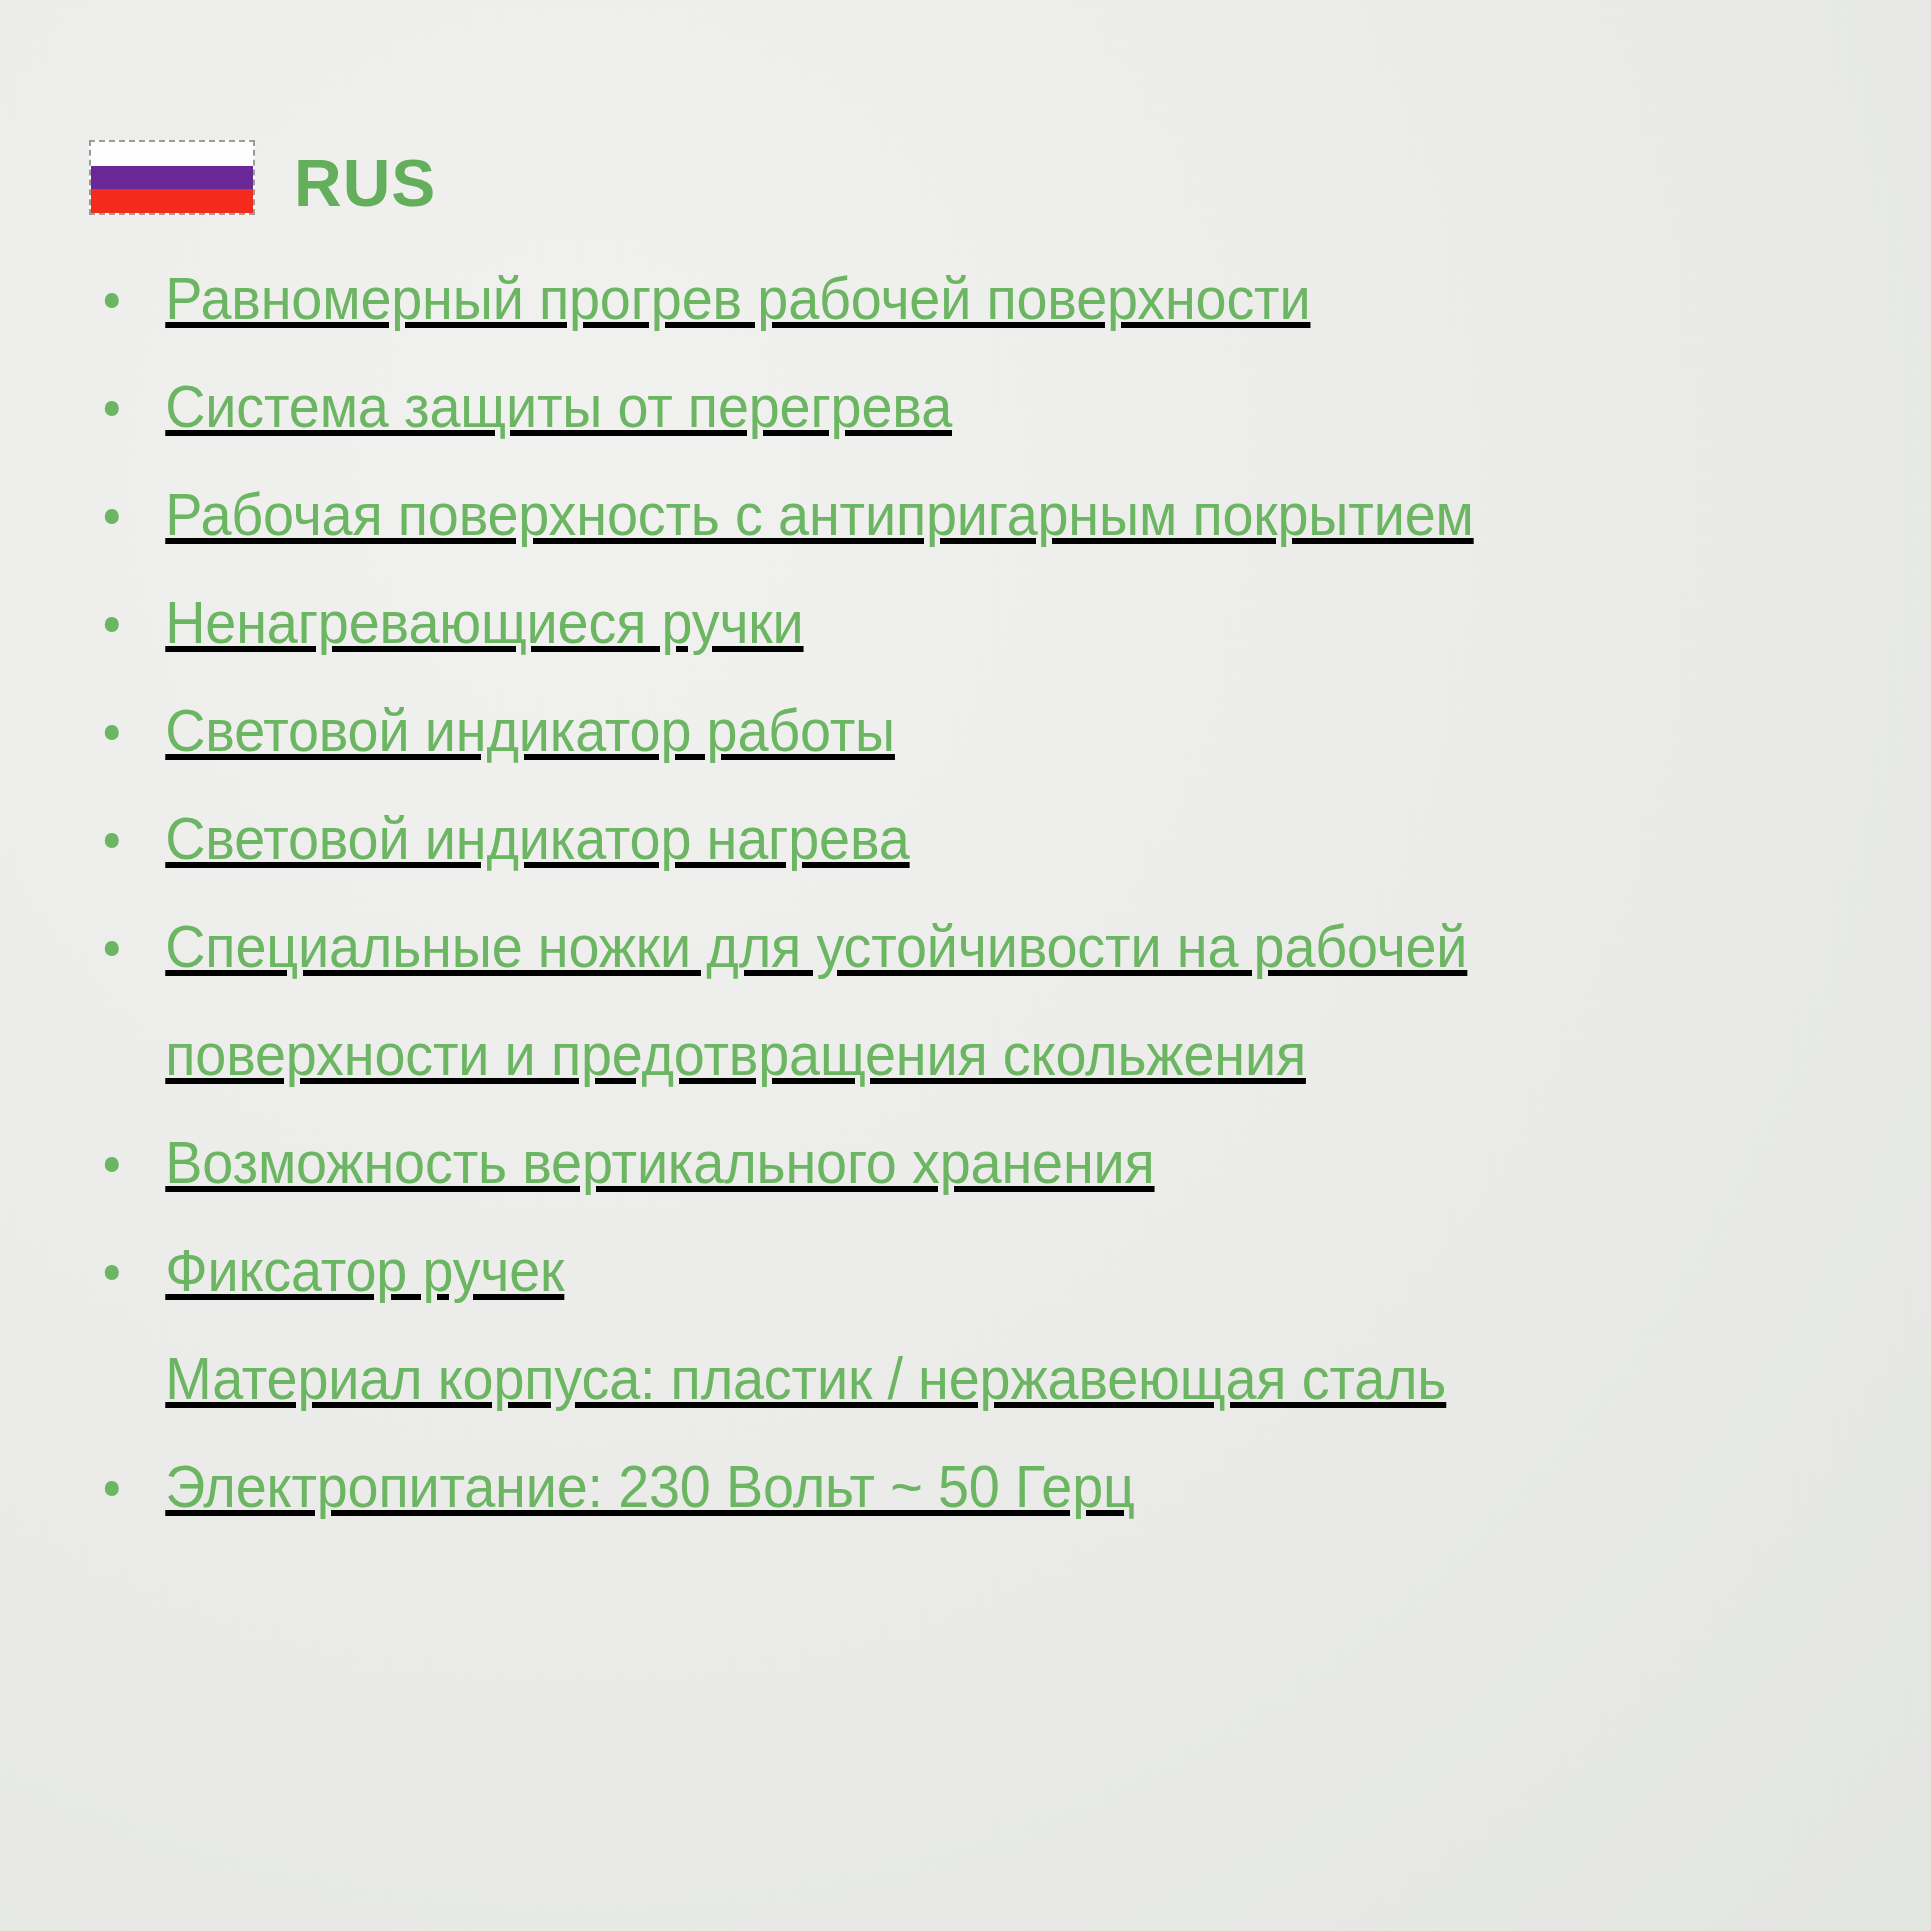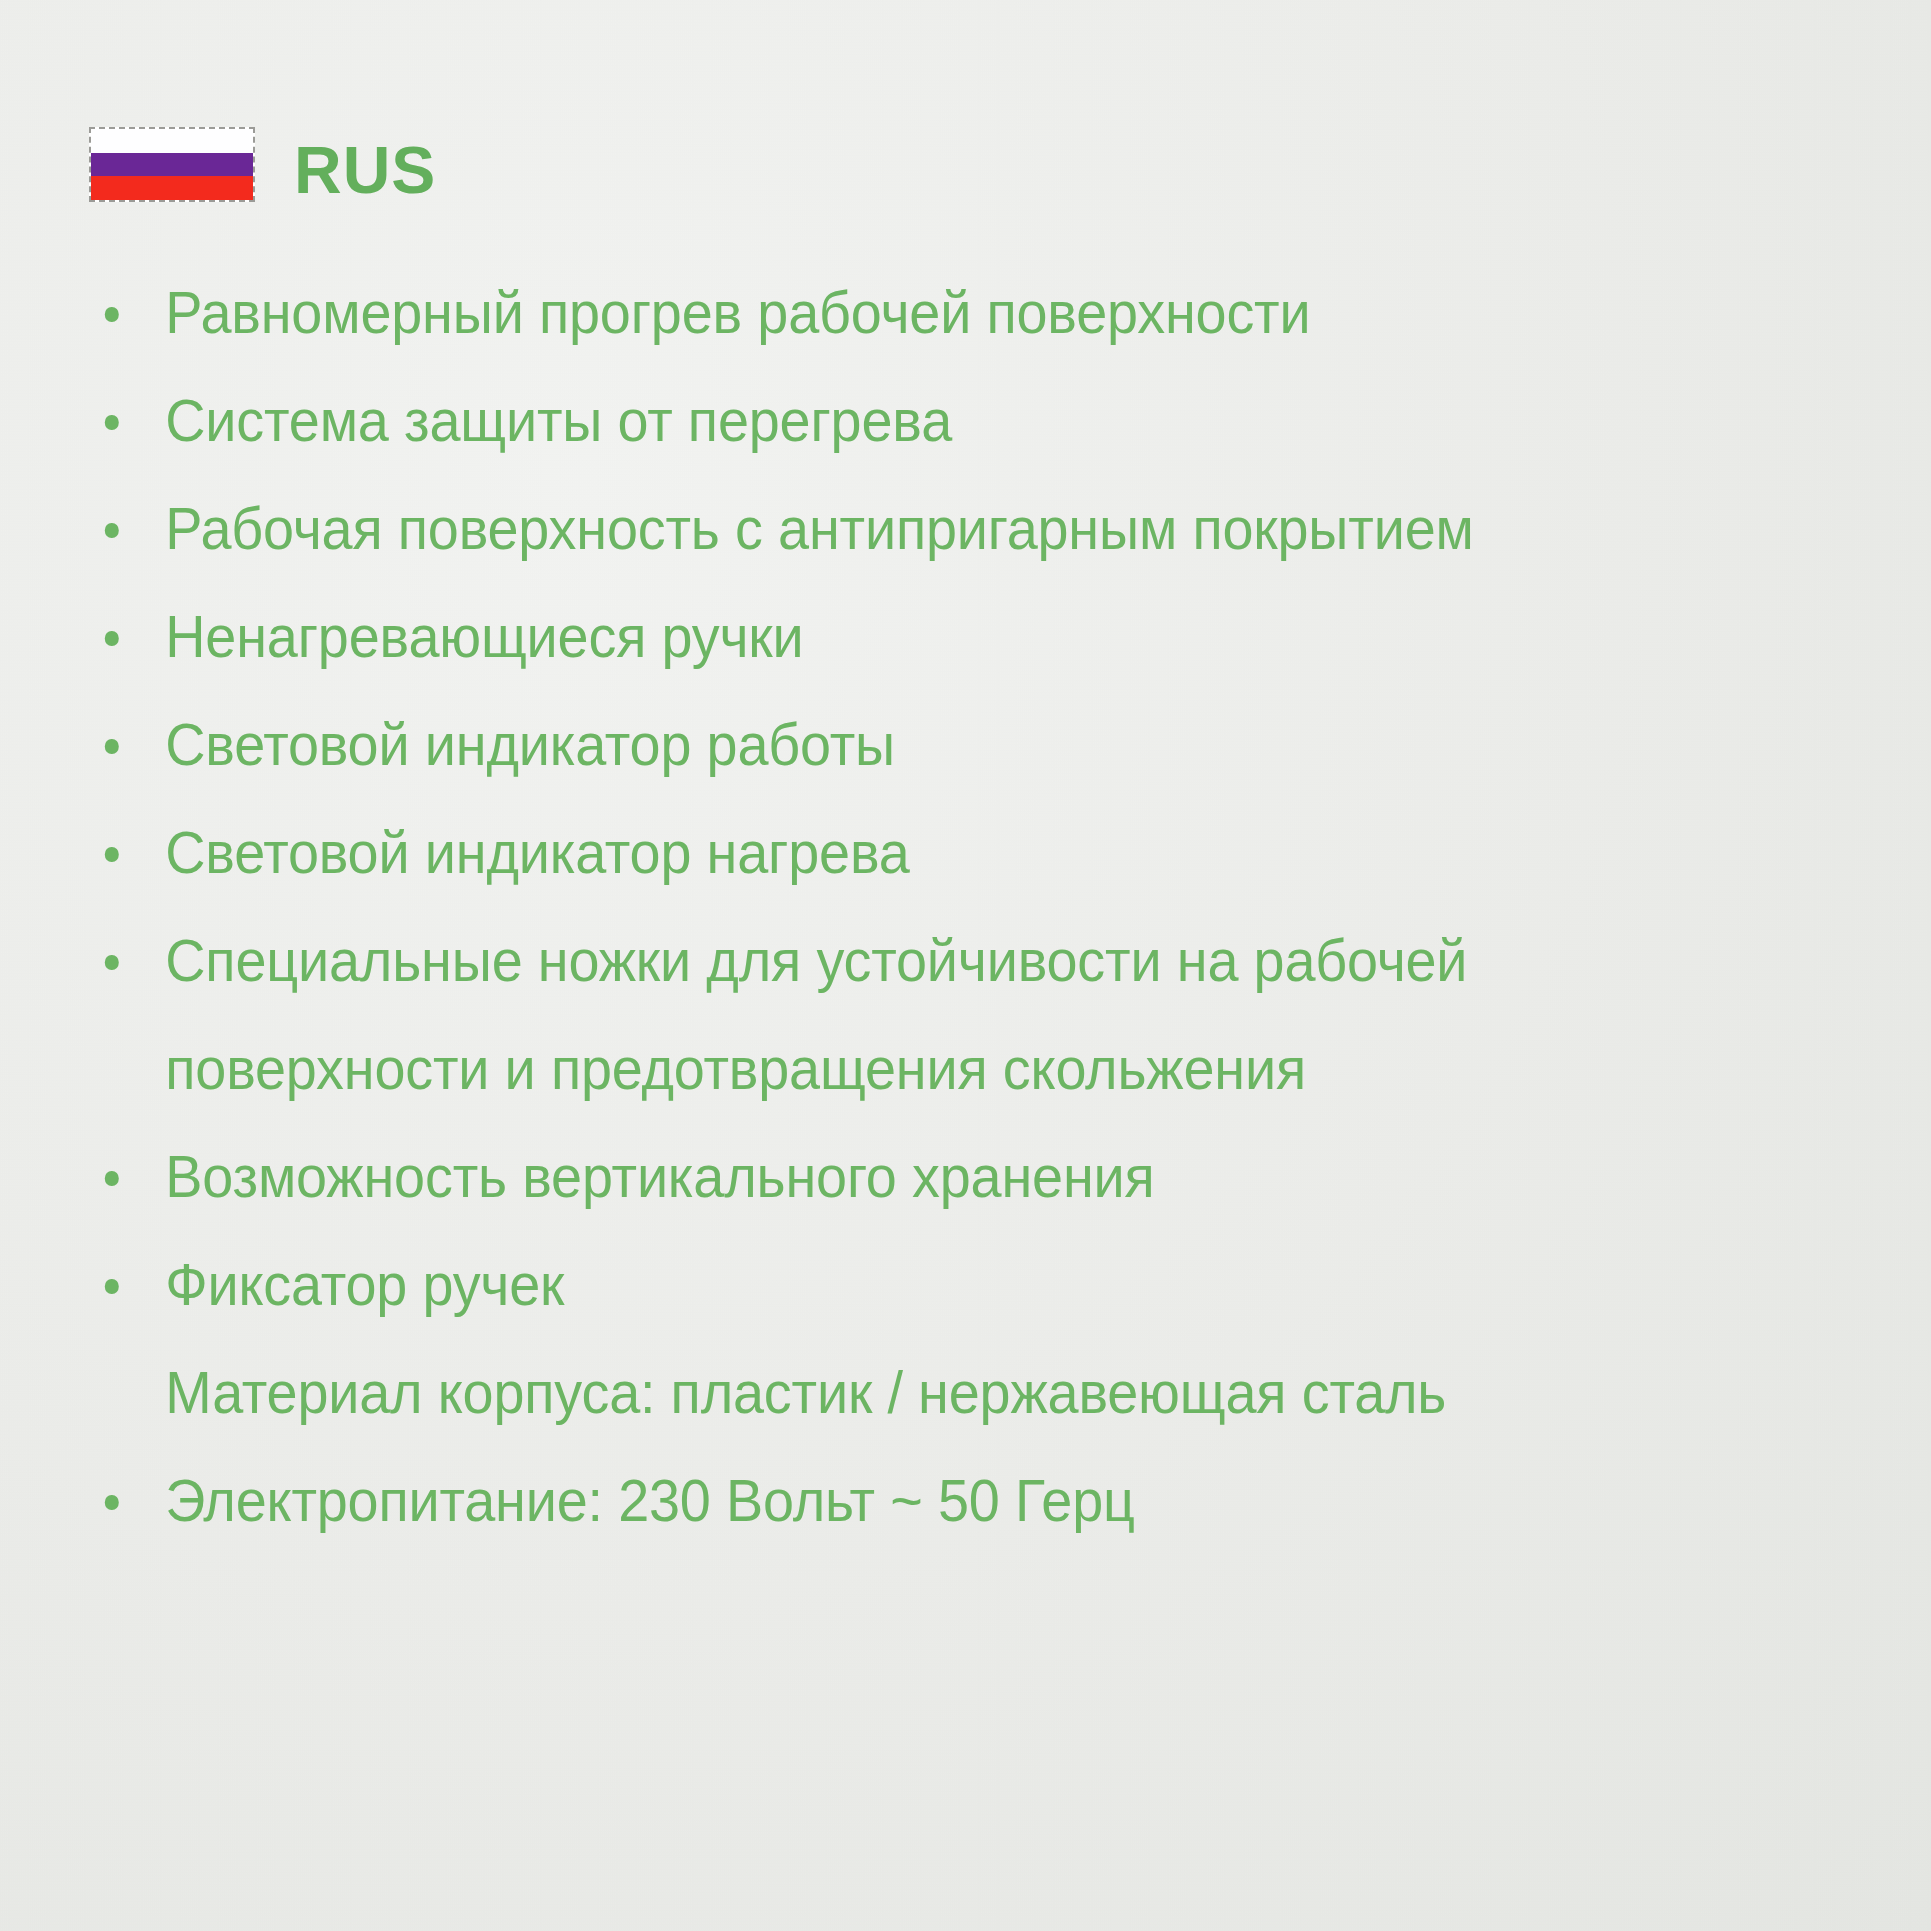--- a/index.html
+++ b/index.html
@@ -35,21 +35,21 @@
 
   .page {
     position: absolute;
     inset: 0;
   }
 
   
   .lang-header {
     position: absolute;
     left: 89px;
-    top: 127px;
+    top: 140px;
     display: flex;
     align-items: center;
     gap: 39px;
   }
 
   .flag {
     width: 166px;
     height: 75px;
     box-sizing: border-box;
     border: 2.9px dashed #9b9b97;
@@ -69,25 +69,26 @@
     letter-spacing: 1px;
     line-height: 1;
     position: relative;
     top: 5.8px;
   }
 
   
   .features {
     position: absolute;
     left: 89px;
-    top: 259px;
+    top: 245px;
     width: 1767px;
     list-style: none;
     margin: 0;
     padding: 0;
+    text-decoration: underline;
   }
 
   .feature-item {
     position: relative;
     color: #6cb563;
     font-size: 60px;
     line-height: 108px;
     letter-spacing: -0.2px;
     padding-left: 82px;
     font-stretch: condensed;

